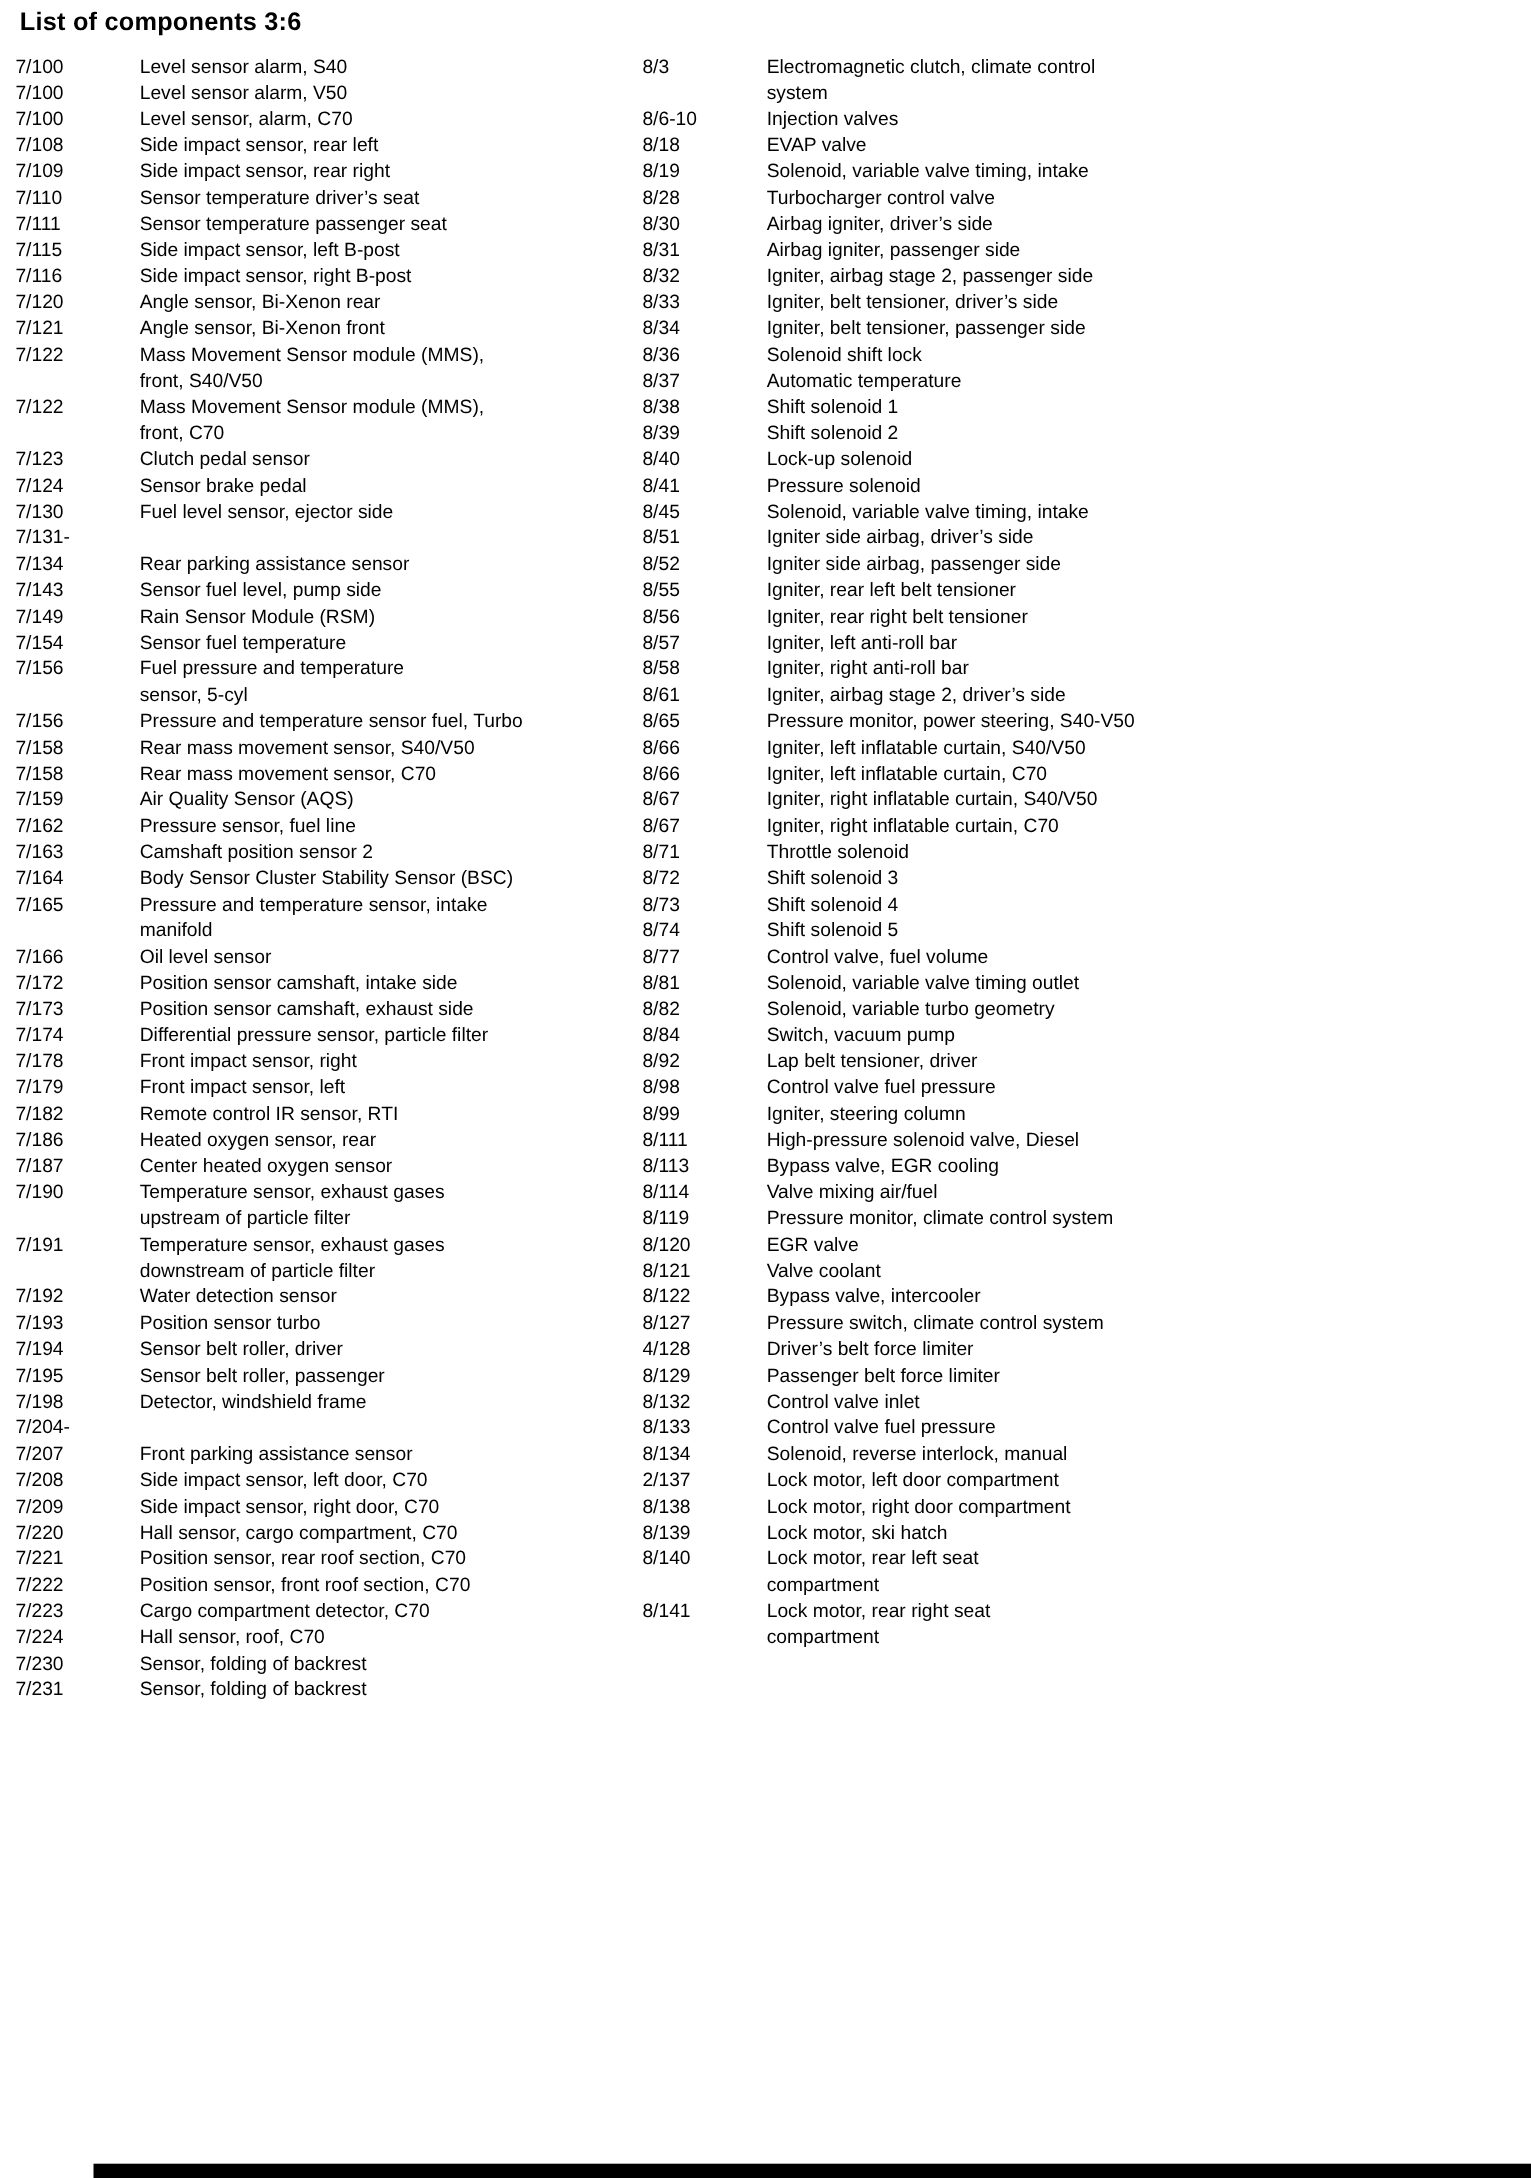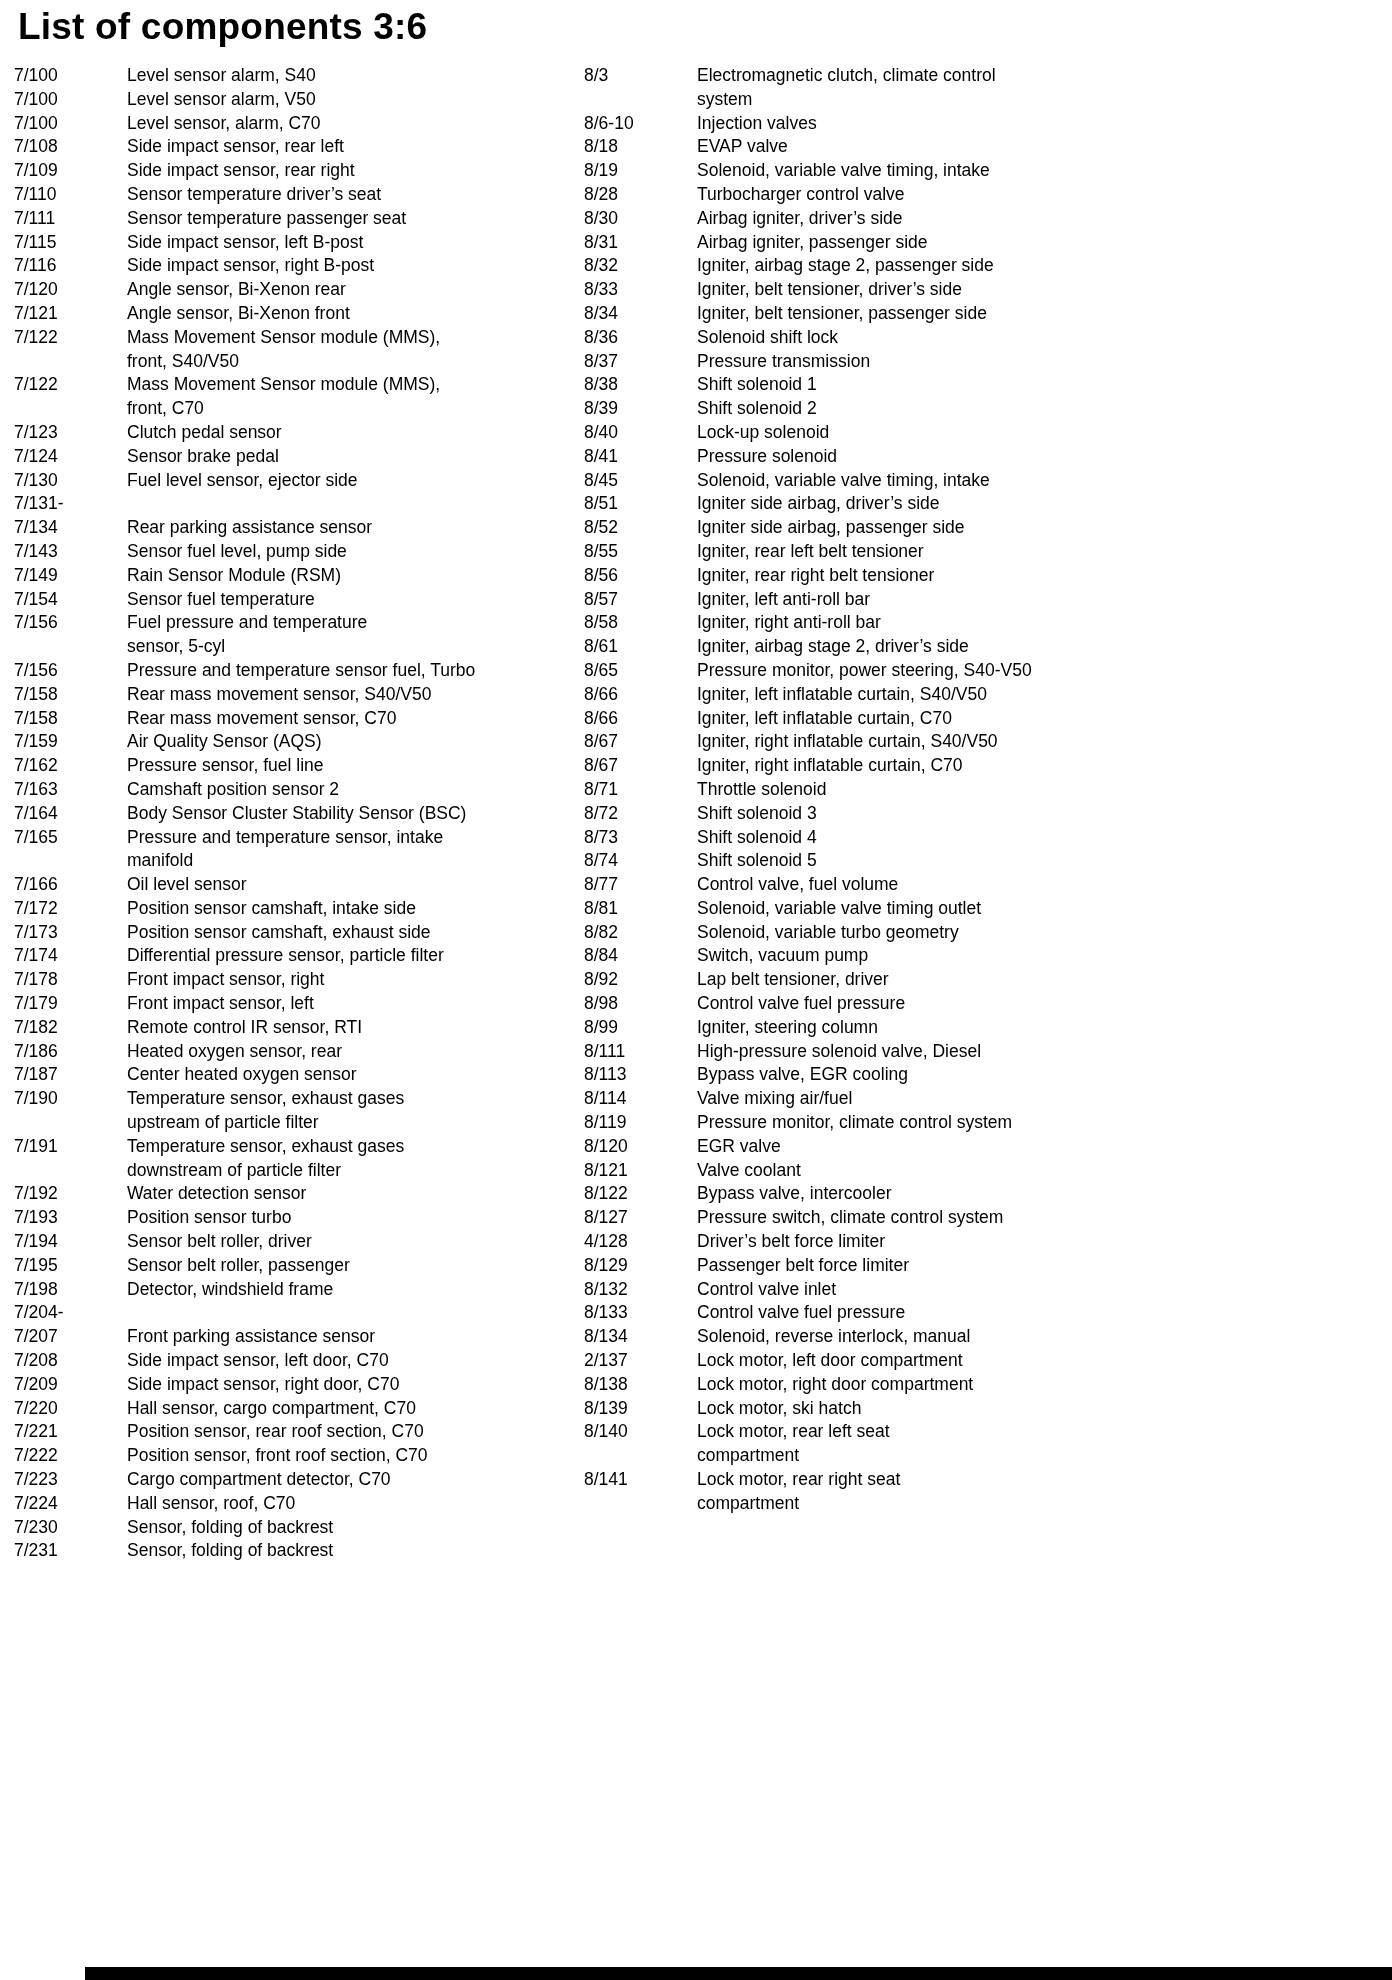--- a/index.html
+++ b/index.html
@@ -12,21 +12,21 @@
     height: 1980px;
     position: relative;
     font-family: "Liberation Sans", sans-serif;
     color: #000000;
     overflow: hidden;
   }
   .page {
     padding: 4px 0 0 14px;
   }
   h1.page-title {
-    font-size: 37px;
+    font-size: 23px;
     font-weight: bold;
     margin: 2px 0 10px 4px;
     letter-spacing: 0.2px;
   }
   .columns {
     display: flex;
     align-items: flex-start;
     margin-top: 16px;
   }
   .col {
@@ -547,21 +547,21 @@
   <div class="row">
     <span class="code">8/36</span>
     <span class="desc">
             <div>Solenoid shift lock</div>
           </span>
   </div>
 
   <div class="row">
     <span class="code">8/37</span>
     <span class="desc">
-            <div>Pressure transmission</div>
+            <div>Automatic temperature</div>
           </span>
   </div>
 
   <div class="row">
     <span class="code">8/38</span>
     <span class="desc">
             <div>Shift solenoid 1</div>
           </span>
   </div>
 

